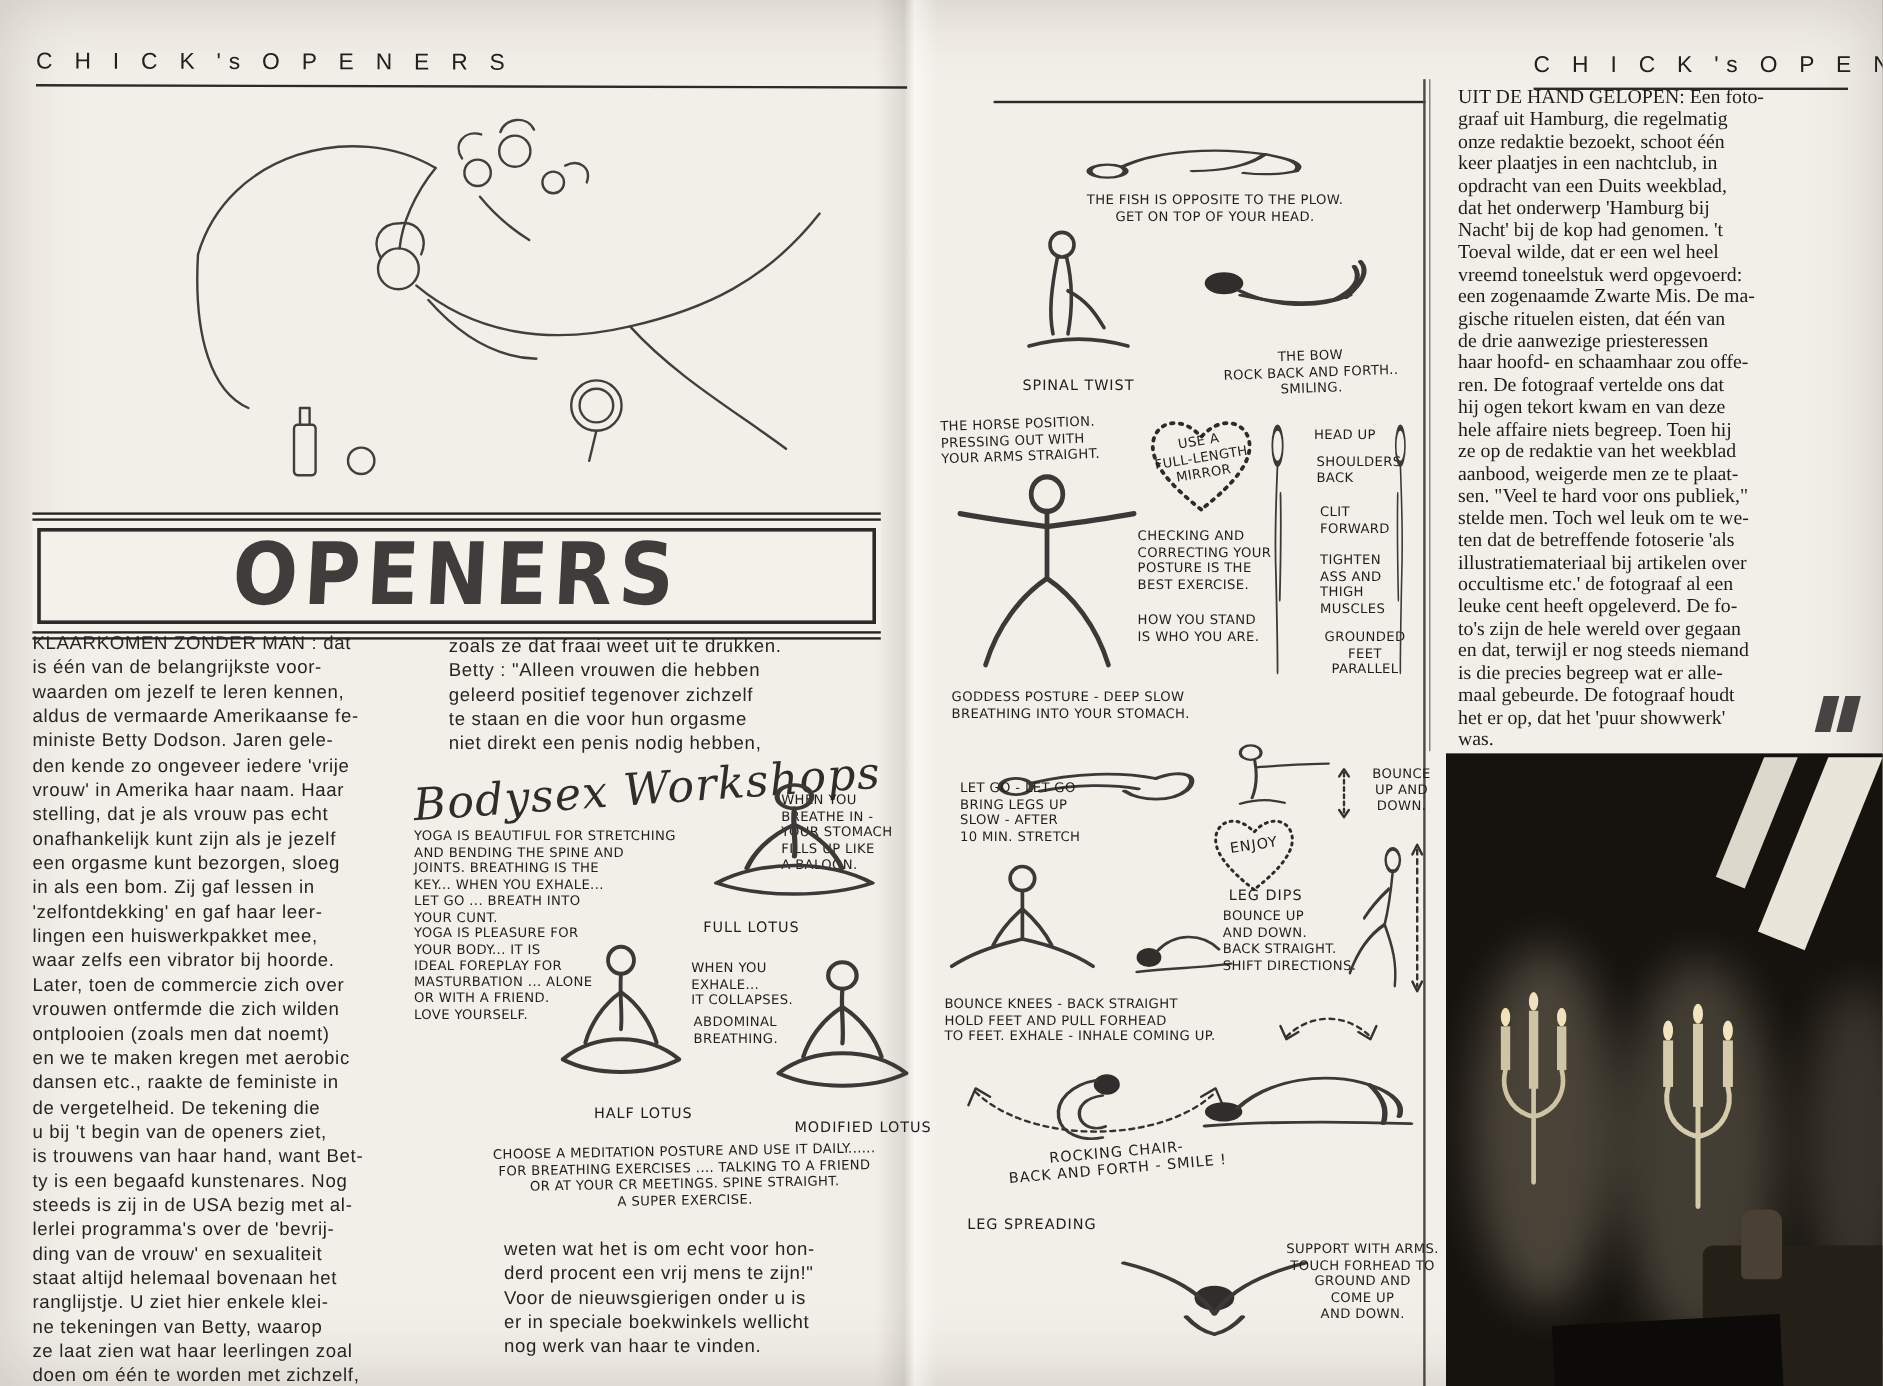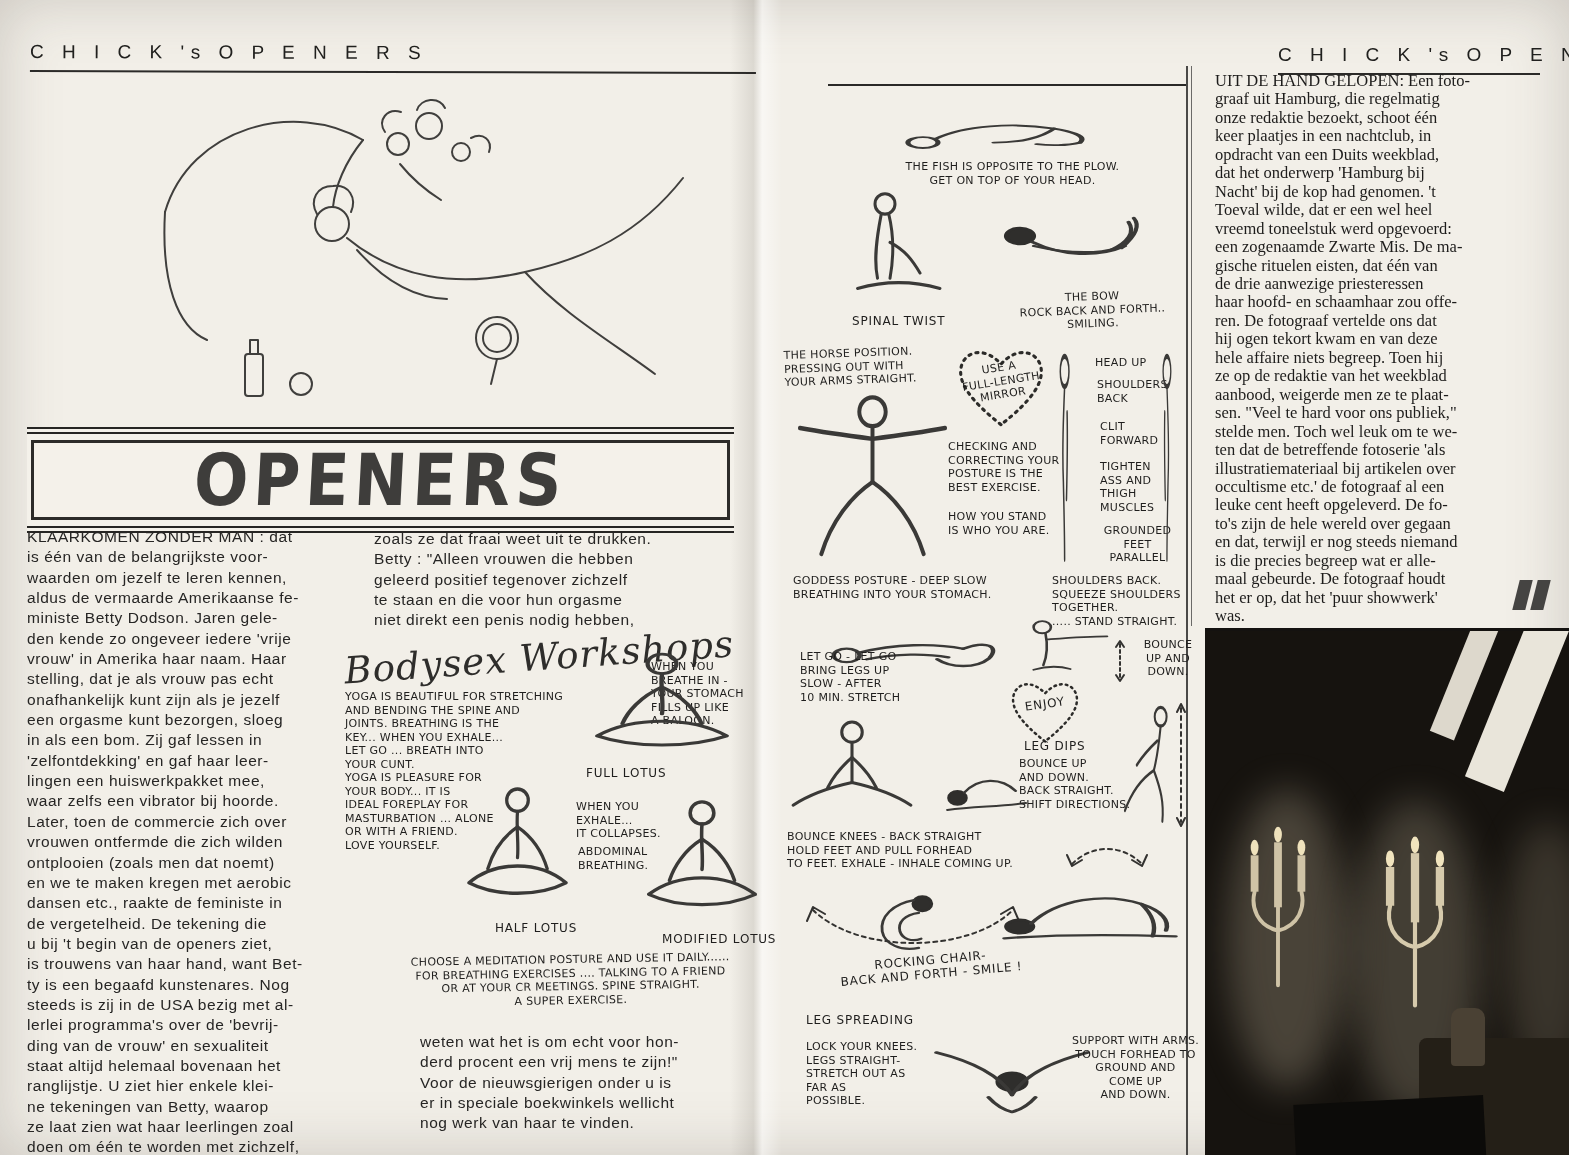--- a/index.html
+++ b/index.html
@@ -260,24 +260,20 @@
         <circle cx="9" cy="64" r="7"></circle>
         <path d="M16 61 C35 52 56 51 72 57"></path>
         <path d="M72 57 C85 48 92 55 86 67 C79 78 65 77 58 68"></path>
         <path d="M20 68 C36 62 52 62 64 66"></path>
       </svg></div>
   <div class="abs hand" style="left:800px;top:650px;width:120px;">LET GO - LET GO
 BRING LEGS UP
 SLOW - AFTER
 10 MIN. STRETCH</div>
 
-  <div class="abs hand" style="left:1052px;top:574px;width:155px;">SHOULDERS BACK.
-SQUEEZE SHOULDERS
-TOGETHER.
-..... STAND STRAIGHT.</div>
   <div class="abs sketch" style="left:1012px;top:612px;width:108px;height:76px;"><svg class="pose" viewBox="0 0 100 100" preserveAspectRatio="none">
         <circle cx="28" cy="20" r="8"></circle>
         <path d="M31 28 C33 42 33 56 29 70"></path>
         <path d="M33 36 C52 34 70 32 88 32"></path>
         <path d="M20 76 C32 71 44 71 54 75"></path>
       </svg></div>
 
   <svg class="abs arrow" viewBox="0 0 16 46" style="left:1112px;top:638px;width:16px;height:46px;">
     <path d="M8 6 V40" stroke-dasharray="3 3"></path>
       <path d="M4 9 L8 3 L12 9 M4 37 L8 43 L12 37"></path>
@@ -340,25 +336,20 @@
     <path d="M5 15 L10 26 L20 20 M85 15 L80 26 L70 20"></path>
   </svg>
   <div class="abs sketch" style="left:995px;top:856px;width:190px;height:98px;"><svg class="pose" viewBox="0 0 100 100" preserveAspectRatio="none">
         <circle cx="13" cy="72" r="7" class="f"></circle>
         <path d="M19 69 C33 44 58 37 77 49 C88 56 92 66 90 76"></path>
         <path d="M77 49 C83 60 85 70 83 82"></path>
         <path d="M5 84 C32 80 64 80 95 82"></path>
       </svg></div>
 
   <div class="abs hand hand-big" style="left:806px;top:1014px;">LEG SPREADING</div>
-  <div class="abs hand" style="left:806px;top:1040px;width:120px;">LOCK YOUR KNEES.
-LEGS STRAIGHT-
-STRETCH OUT AS
-FAR AS
-POSSIBLE.</div>
   <div class="abs sketch" style="left:922px;top:1010px;width:180px;height:112px;"><svg class="pose" viewBox="0 0 100 100" preserveAspectRatio="none">
         <circle cx="50" cy="64" r="8" class="f"></circle>
         <path d="M8 38 C28 46 43 58 50 76 M92 38 C72 46 57 58 50 76"></path>
         <path d="M37 78 C41 85 45 89 50 91 M63 78 C59 85 55 89 50 91"></path>
       </svg></div>
   <div class="abs hand" style="left:1058px;top:1034px;width:155px;text-align:center;">SUPPORT WITH ARMS.
 TOUCH FORHEAD TO
 GROUND AND
 COME UP
 AND DOWN.</div>

